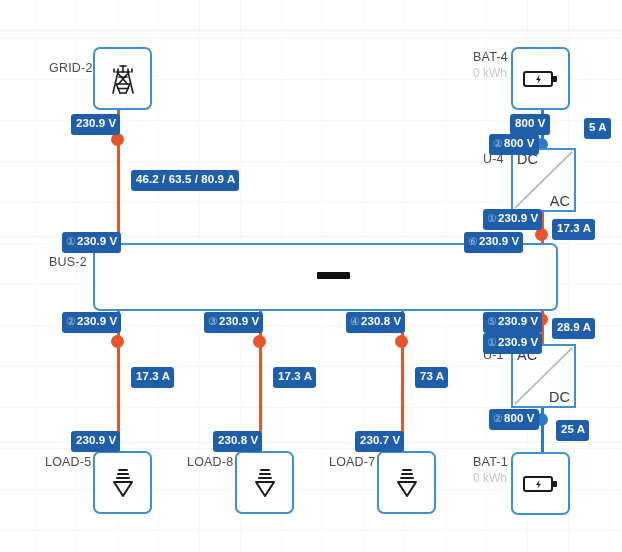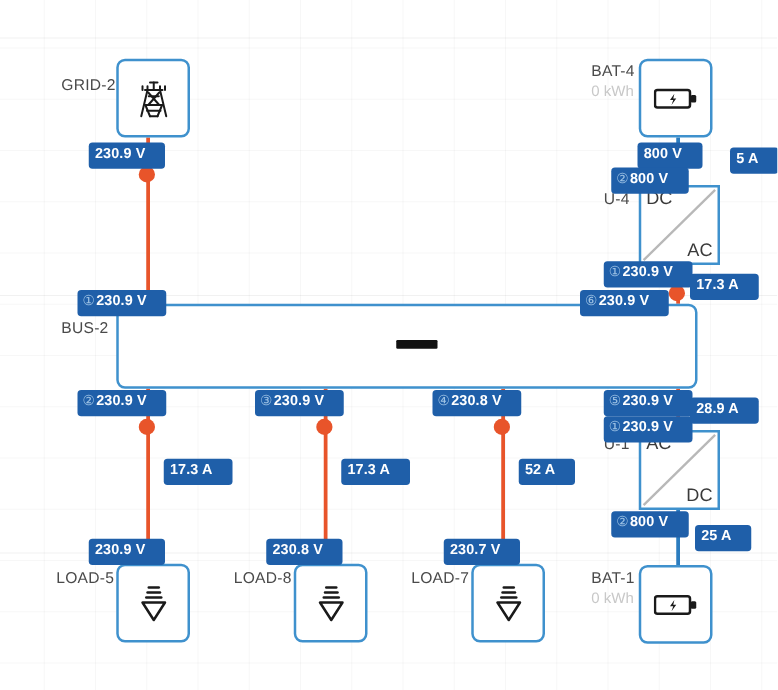--- a/index.html
+++ b/index.html
@@ -120,21 +120,21 @@
   }
 
   
   .badge {
     position: absolute;
     box-sizing: border-box;
     background: #1f5fa9;
     color: #ffffff;
     font-size: 11.5px;
     line-height: 1;
-    padding: 4px 16px 5px 5px;
+    padding: 4px 4px 5px 5px;
     border-radius: 3px;
     white-space: nowrap;
     letter-spacing: 0.1px;
     font-weight: bold;
   }
   .badge.idx { padding-left: 4px; }
   .badge .circnum {
     display: inline-block;
     color: #9dc2e4;
     font-weight: normal;
@@ -282,20 +282,21 @@
           <path d="M8 12 H20"></path>
         </g>
         <path d="M5 16 H23 L14 30 Z" fill="none" stroke="#1a1a1a" stroke-width="2" stroke-linejoin="round"></path>
       </svg>
     </span>
   </div>
   <div class="dev-name" style="left:329px; top:455px;">LOAD-7</div>
 
   <div class="badge" style="left:71px; top:114px;">230.9 V</div>
 
+  <div class="badge" style="left:131px; top:170px;">46.2 / 63.5 / 80.9 A</div>
 
   <div class="badge" style="left:510px; top:114px;">800 V</div>
   <div class="badge idx" style="left:489px; top:134px;"><span class="circnum">②</span><span>800 V</span></div>
   <div class="badge" style="left:584px; top:118px;">5 A</div>
 
   <div class="badge idx" style="left:483px; top:209px;"><span class="circnum">①</span><span>230.9 V</span></div>
   <div class="badge idx" style="left:464px; top:232px;"><span class="circnum">⑥</span><span>230.9 V</span></div>
   <div class="badge" style="left:552px; top:219px;">17.3 A</div>
 
   <div class="badge idx" style="left:62px; top:232px;"><span class="circnum">①</span><span>230.9 V</span></div>
@@ -306,19 +307,19 @@
   <div class="badge idx" style="left:483px; top:312px;"><span class="circnum">⑤</span><span>230.9 V</span></div>
 
   <div class="badge idx" style="left:483px; top:333px;"><span class="circnum">①</span><span>230.9 V</span></div>
   <div class="badge" style="left:552px; top:318px;">28.9 A</div>
 
   <div class="badge idx" style="left:489px; top:409px;"><span class="circnum">②</span><span>800 V</span></div>
   <div class="badge" style="left:556px; top:420px;">25 A</div>
 
   <div class="badge" style="left:131px; top:367px;">17.3 A</div>
   <div class="badge" style="left:273px; top:367px;">17.3 A</div>
-  <div class="badge" style="left:415px; top:367px;">52 A</div>
+  <div class="badge" style="left:415px; top:367px;">73 A</div>
 
   <div class="badge" style="left:71px; top:431px;">230.9 V</div>
   <div class="badge" style="left:213px; top:431px;">230.8 V</div>
   <div class="badge" style="left:355px; top:431px;">230.7 V</div>
 
 </div>
 
 </body></html>

